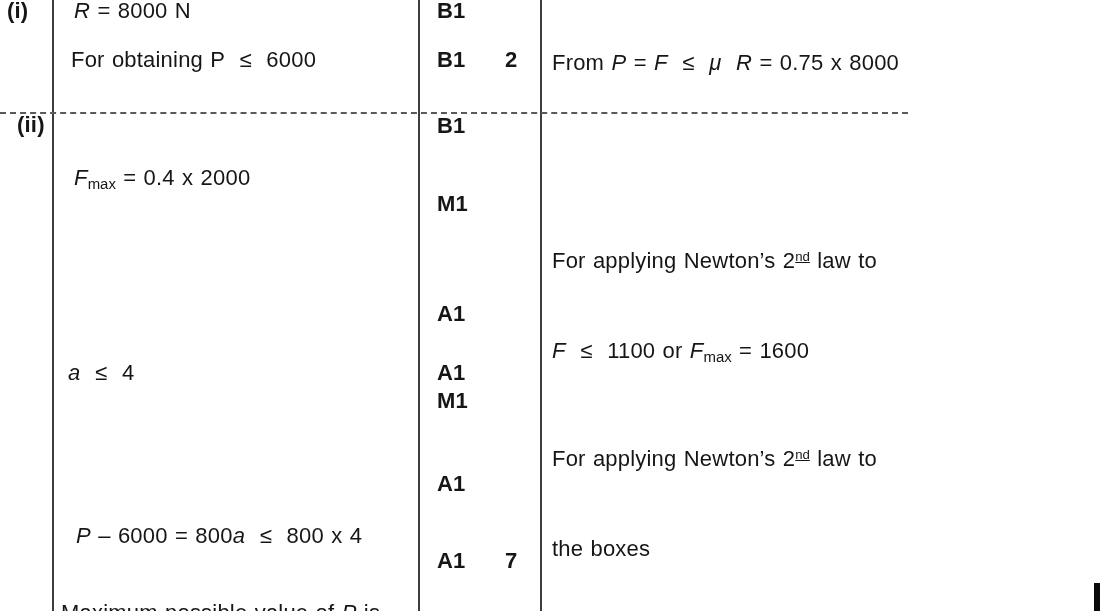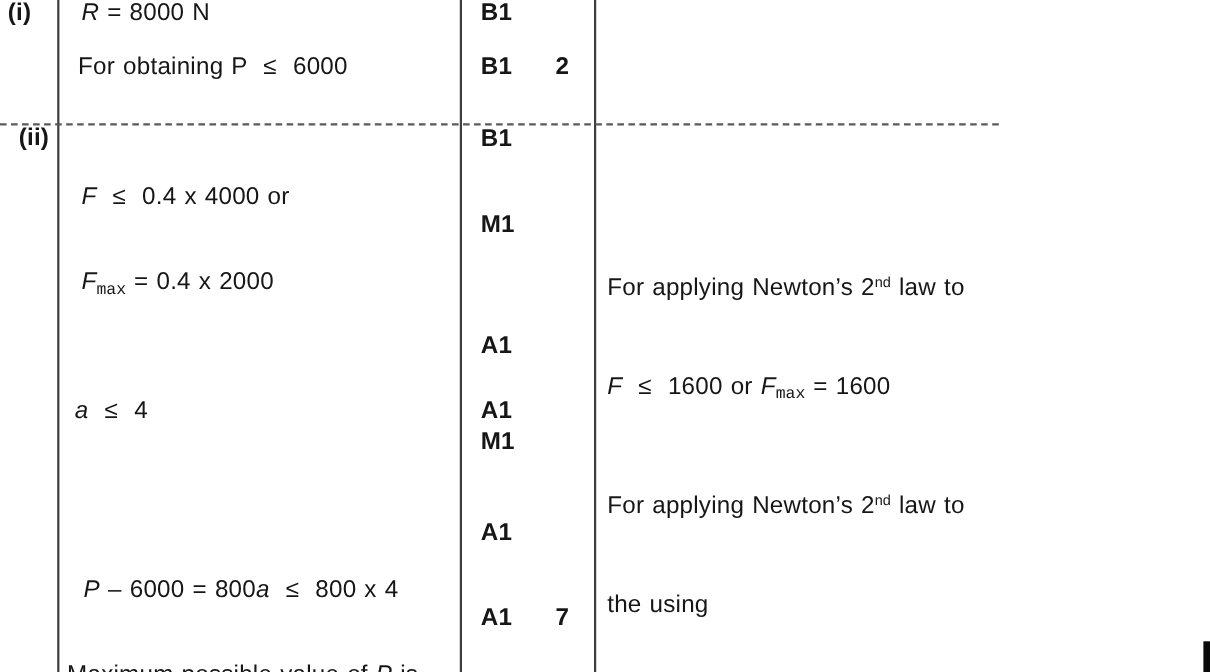--- a/index.html
+++ b/index.html
@@ -23,28 +23,28 @@
   .comment { line-height: 29px; }
   .mark { font-weight: 700; }
   .label { font-weight: 700; }
   .cell i { font-style: italic; }
   .cell sub {
     font-size: 0.68em;
     vertical-align: baseline;
     position: relative;
     top: 0.28em;
     letter-spacing: 0;
-    font-family: Liberation Mono, monospace;
   }
   .cell sup {
     font-size: 0.6em;
     vertical-align: baseline;
     position: relative;
     top: -0.5em;
     letter-spacing: 0;
+    text-decoration: underline;
   }
   .vline {
     position: absolute;
     top: 0;
     height: 611px;
     width: 2px;
     background: #3d3d3d;
   }
   .dashline {
     position: absolute;
@@ -74,44 +74,44 @@
   <div class="dashline"></div>
 
   <div class="cell label" style="left:7px; top:-2px">(i)</div>
 
   <div class="cell" style="left:74px; top:-2px"><i>R</i><span> = 8000 N</span></div>
   <div class="cell mark" style="left:437px; top:-2px">B1</div>
 
   <div class="cell" style="left:71px; top:47px"><span>For obtaining P  ≤  6000</span></div>
   <div class="cell mark" style="left:437px; top:47px">B1</div>
   <div class="cell mark" style="left:505px; top:47px">2</div>
+  <div class="cell comment" style="left:552px; top:48px"><span>From </span><i>P</i><span> = </span><i>F</i><span>  ≤  </span><i>μ</i><span>  </span><i>R</i><span> = 0.75 x 8000</span></div>
 
   <div class="cell label" style="left:17px; top:112px">(ii)</div>
 
   <div class="cell" style="left:74px; top:113px">
-    <div><i>F</i><span>  ≤  0.4 x 4000 or</span></div>
     <div><i>F</i><sub>max</sub><span> = 0.4 x 2000</span></div>
   </div>
   <div class="cell mark" style="left:437px; top:113px">B1</div>
 
   <div class="cell mark" style="left:437px; top:191px">M1</div>
   <div class="cell comment" style="left:552px; top:188px">
     <div><span>For applying Newton’s 2</span><sup>nd</sup><span> law to</span></div>
-    <div><i>F</i><span>  ≤  1600 or </span><i>F</i><sub>max</sub><span> = 1600</span></div>
+    <div><i>F</i><span>  ≤  1100 or </span><i>F</i><sub>max</sub><span> = 1600</span></div>
   </div>
 
   <div class="cell mark" style="left:437px; top:301px">A1</div>
 
   <div class="cell" style="left:68px; top:360px"><i>a</i><span>  ≤  4</span></div>
   <div class="cell mark" style="left:437px; top:360px">A1</div>
 
   <div class="cell mark" style="left:437px; top:388px">M1</div>
   <div class="cell comment" style="left:552px; top:386px">
     <div><span>For applying Newton’s 2</span><sup>nd</sup><span> law to</span></div>
-    <div><span>the using</span></div>
+    <div><span>the boxes</span></div>
   </div>
 
   <div class="cell" style="left:76px; top:471px">
     <div><i>P</i><span> – 6000 = 800</span><i>a</i><span>  ≤  800 x 4</span></div>
   </div>
   <div class="cell mark" style="left:437px; top:471px">A1</div>
 
   <div class="cell" style="left:61px; top:548px">
     <div><span>Maximum possible value of </span><i>P</i><span> is</span></div>
     

